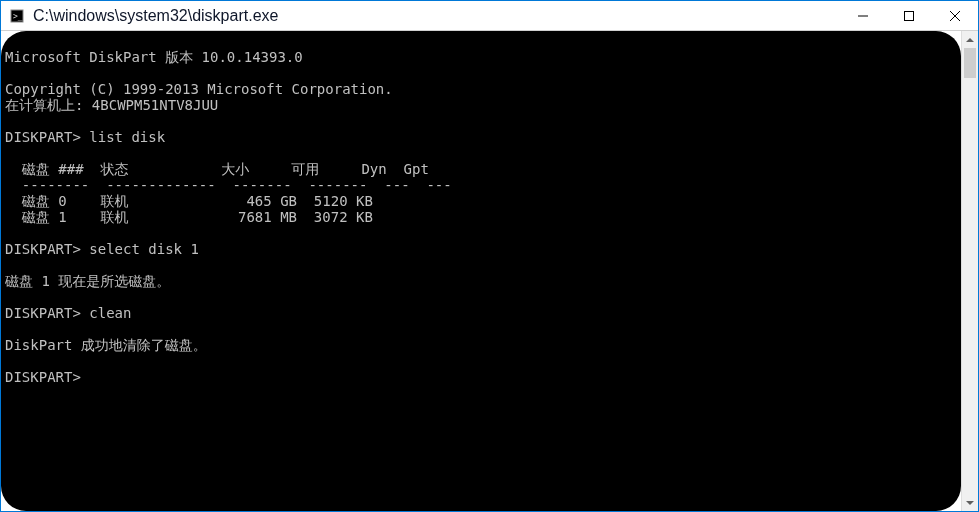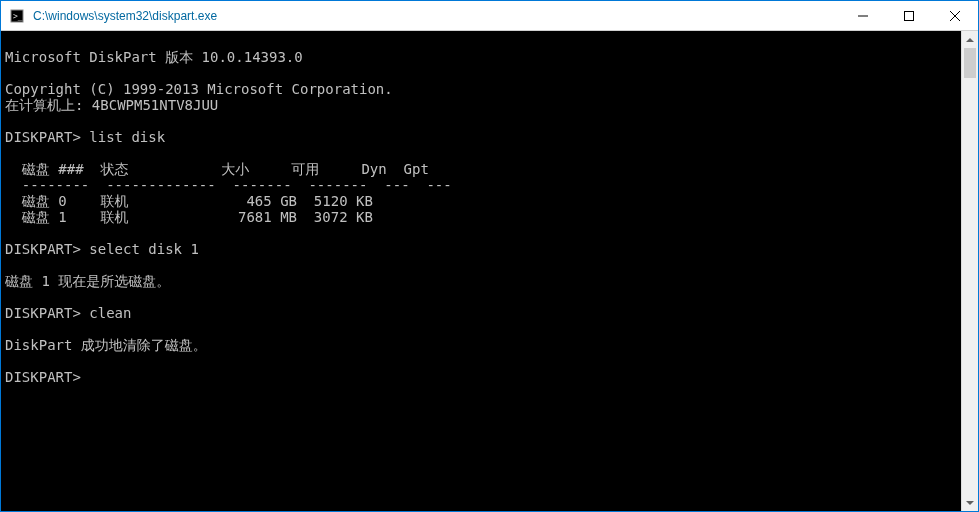--- a/index.html
+++ b/index.html
@@ -22,22 +22,22 @@
       width: 16px;
       height: 16px;
       margin-left: 8px;
       margin-right: 6px;
       display: inline-flex;
       align-items: center;
       justify-content: center;
     }
     .titlebar-title {
       flex: 1;
-      font-size: 12px;
-      color: #0369a1;
+      font-size: 16px;
+      color: #0f172a;
       line-height: 30px;
       padding-left: 2px;
     }
     .titlebar-controls {
       display: flex;
       height: 100%;
     }
     .titlebar-btn {
       width: 46px;
       height: 100%;
@@ -56,20 +56,21 @@
     .console {
       flex: 1;
       background: #000;
       color: #c0c0c0;
       font-family: "NSimSun", "SimSun", "Consolas", monospace;
       font-size: 14px;
       line-height: 16px;
       white-space: pre;
       padding: 2px 4px;
       overflow: hidden;
+      border-radius: 25px;
     }
     .scrollbar {
       width: 17px;
       background: #f0f0f0;
       position: relative;
       border-left: 1px solid #ddd;
     }
     .scrollbar-btn {
       width: 100%;
       height: 17px;

